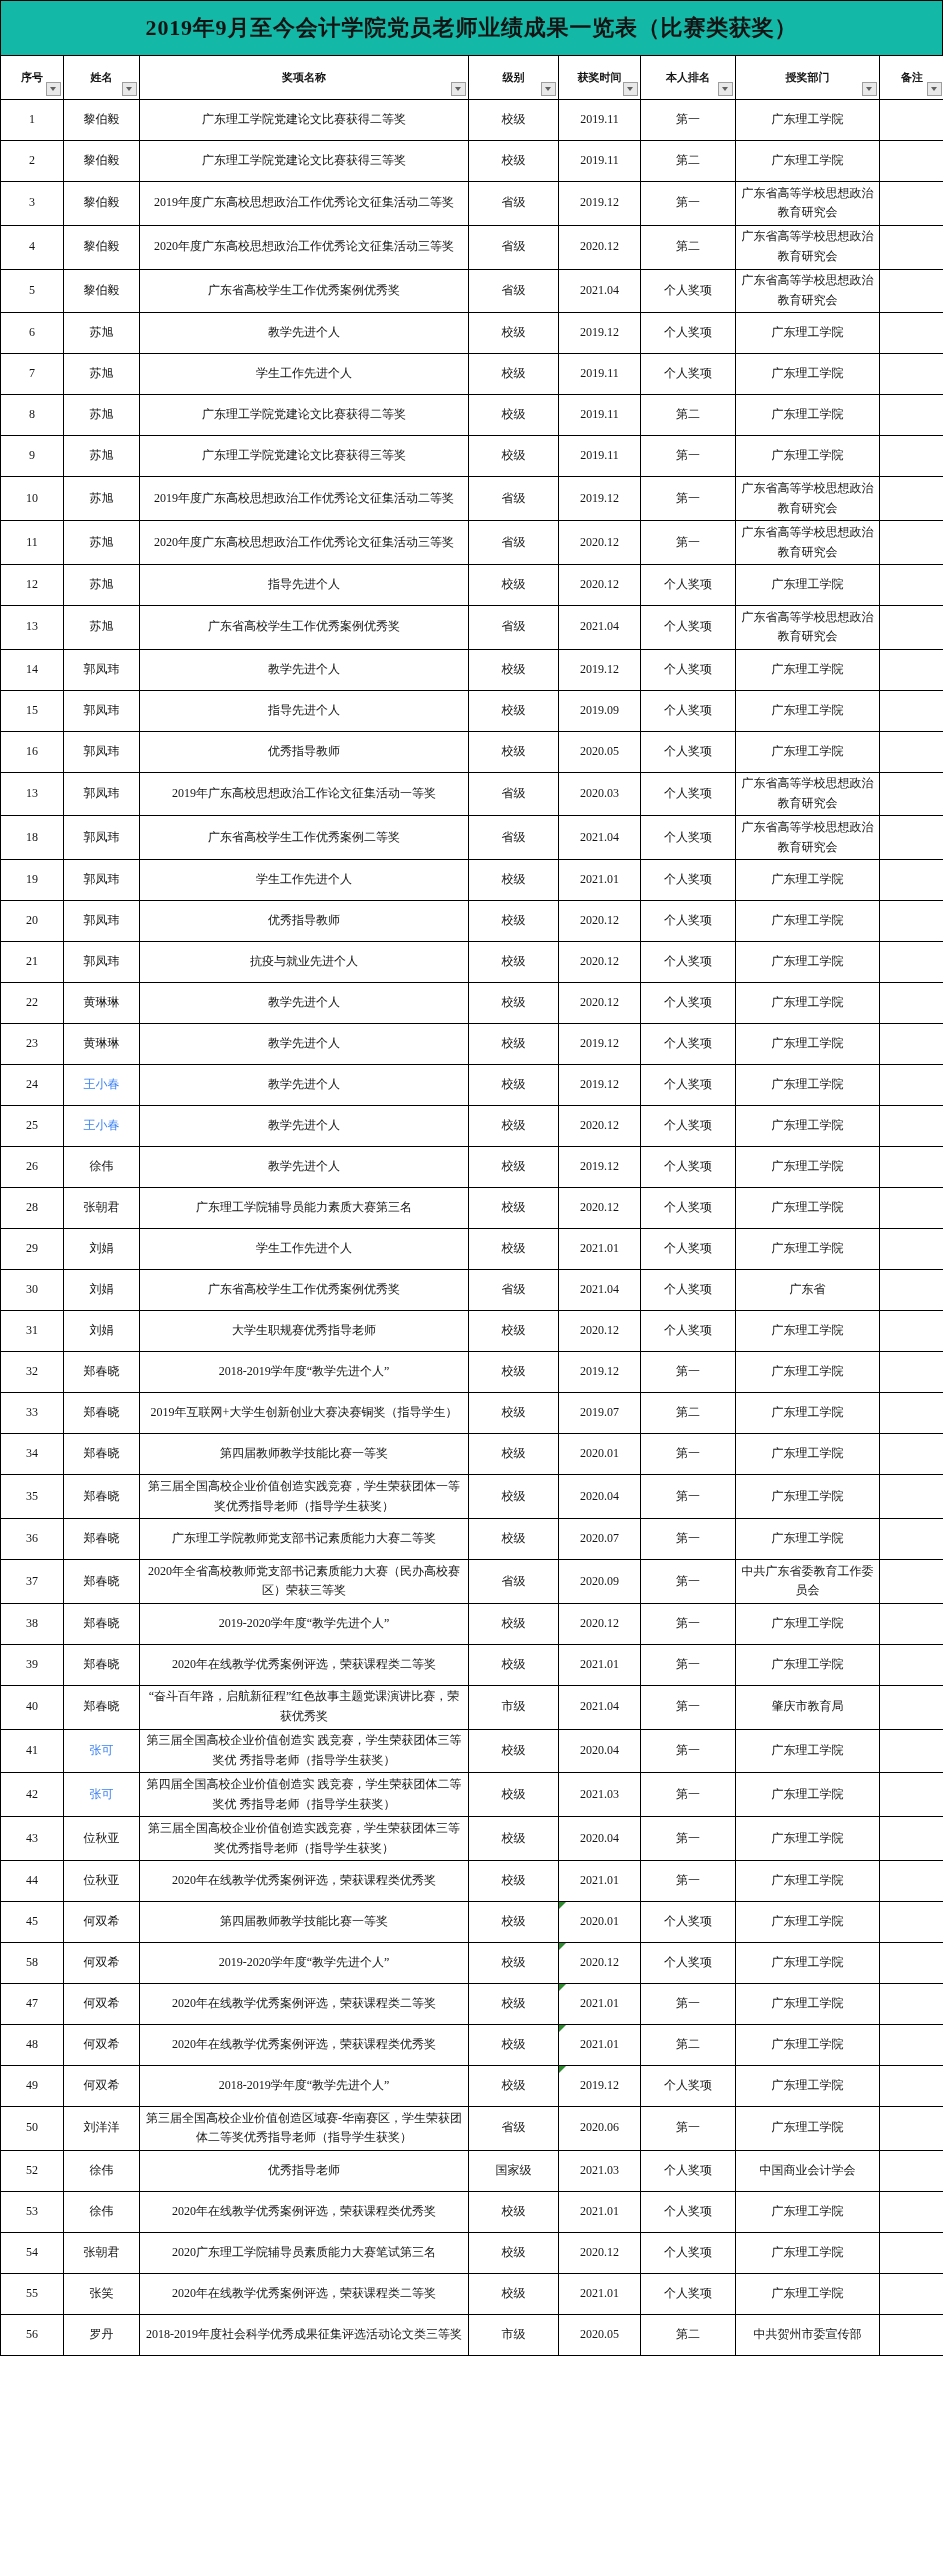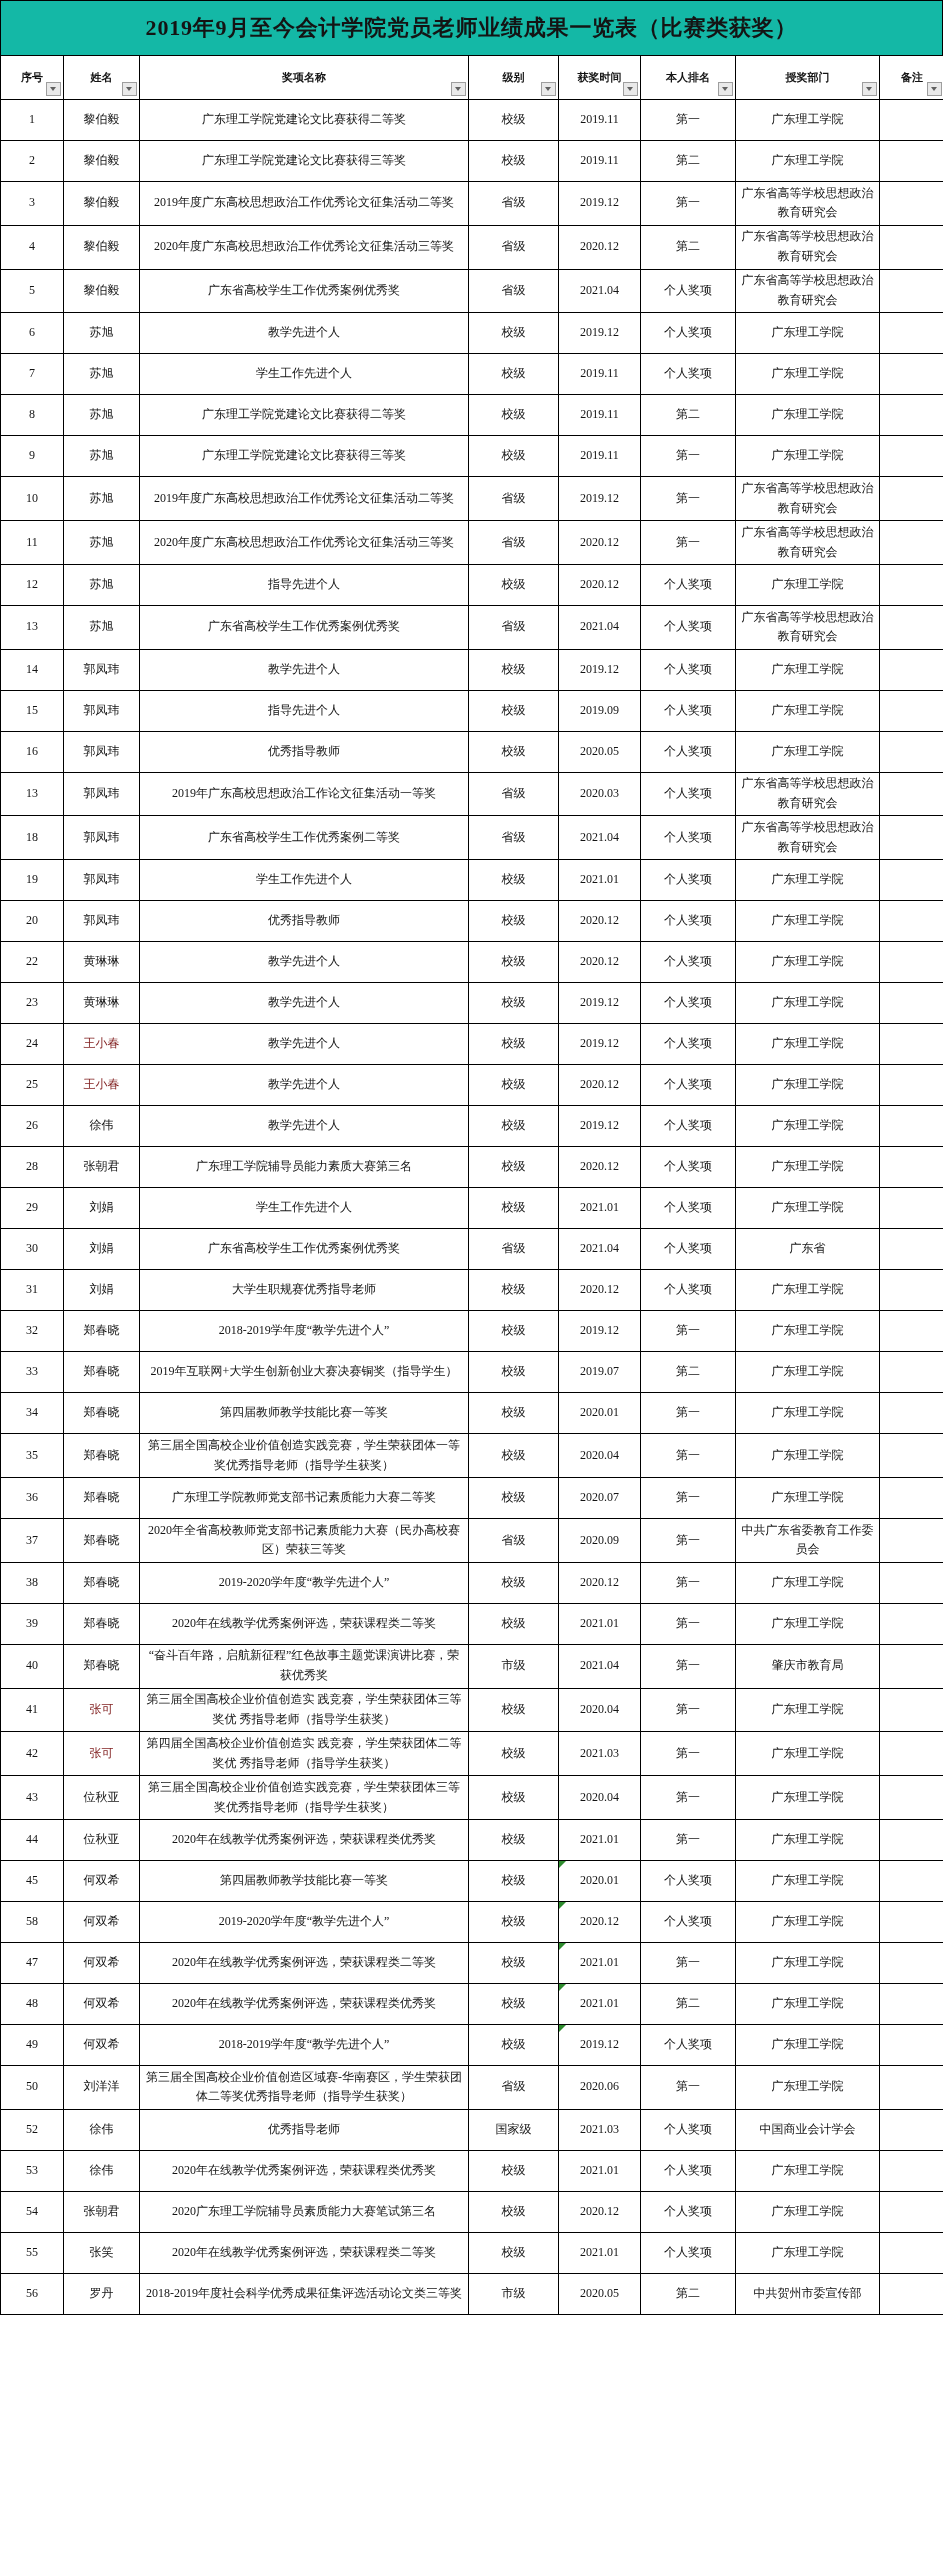--- a/index.html
+++ b/index.html
@@ -49,21 +49,21 @@
     border-left:3.2px solid transparent;
     border-right:3.2px solid transparent;
     border-top:4px solid #606060;
   }
   .error-flag {
     position:absolute; left:0; top:0;
     width:0; height:0;
     border-top:7.3px solid #2e8b2e;
     border-right:7.3px solid transparent;
   }
-  .muted { color:#7f1d1d; }
+  .muted { color:#3b82f6; }
 </style>
 </head>
 <body>
 
 <div class="sheet">
   <div class="title-cell">2019年9月至今会计学院党员老师业绩成果一览表（比赛类获奖）</div>
 
   <table class="grid">
     <colgroup>
       <col style="width:63px">
@@ -298,20 +298,30 @@
           <td><span>20</span></td>
           <td><span>郭凤玮</span></td>
           <td><span>优秀指导教师</span></td>
           <td><span>校级</span></td>
           <td><span>2020.12</span></td>
           <td><span>个人奖项</span></td>
           <td><span>广东理工学院</span></td>
           <td><span></span></td>
         </tr>
         <tr>
+          <td><span>21</span></td>
+          <td><span>郭凤玮</span></td>
+          <td><span>抗疫与就业先进个人</span></td>
+          <td><span>校级</span></td>
+          <td><span>2020.12</span></td>
+          <td><span>个人奖项</span></td>
+          <td><span>广东理工学院</span></td>
+          <td><span></span></td>
+        </tr>
+        <tr>
           <td><span>22</span></td>
           <td><span>黄琳琳</span></td>
           <td><span>教学先进个人</span></td>
           <td><span>校级</span></td>
           <td><span>2020.12</span></td>
           <td><span>个人奖项</span></td>
           <td><span>广东理工学院</span></td>
           <td><span></span></td>
         </tr>
         <tr>

